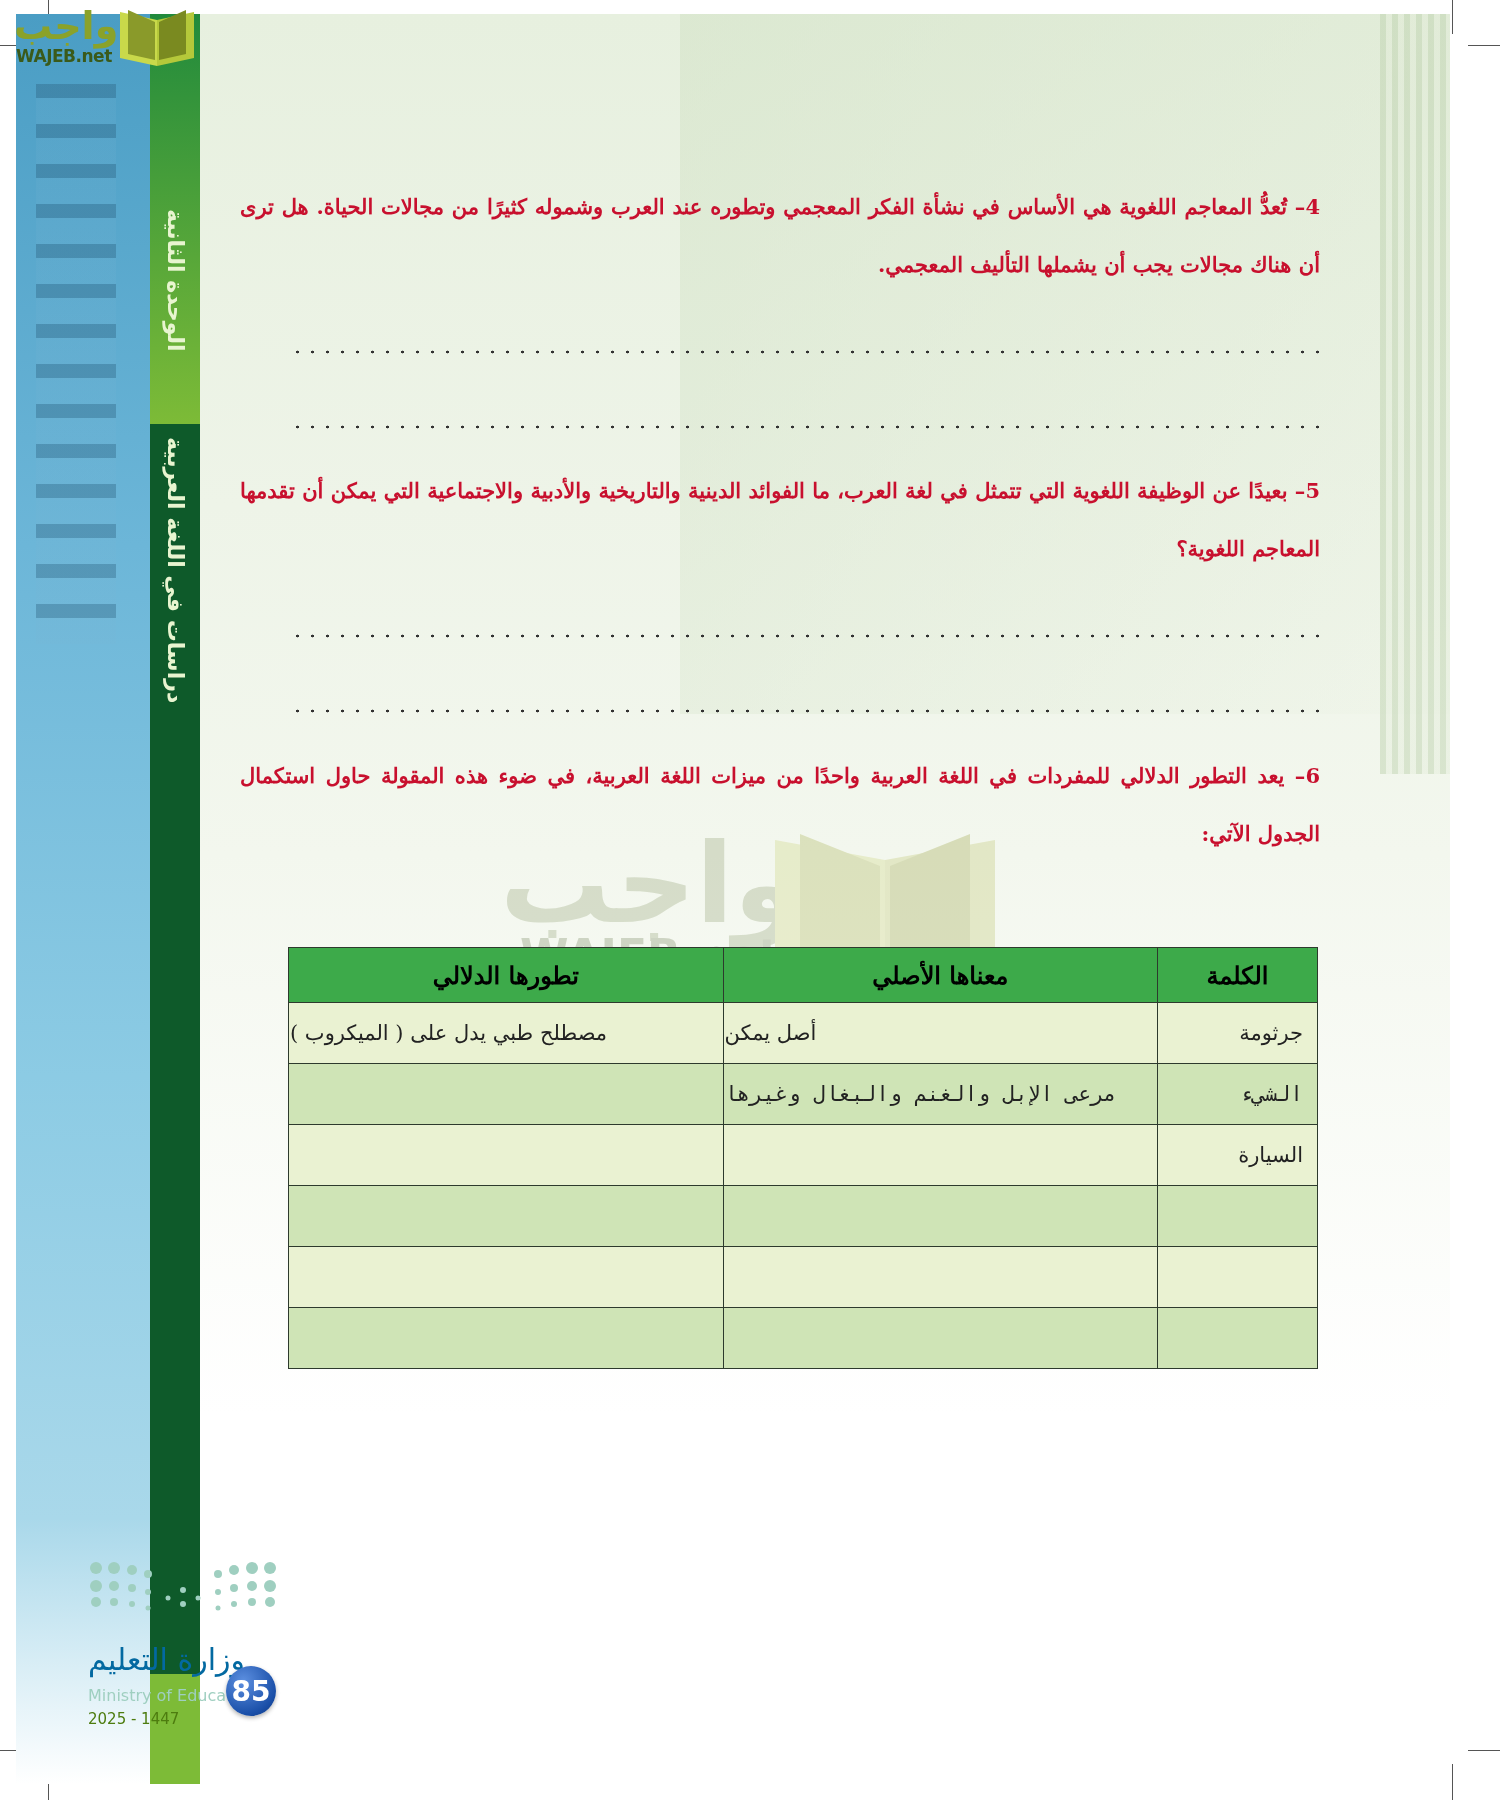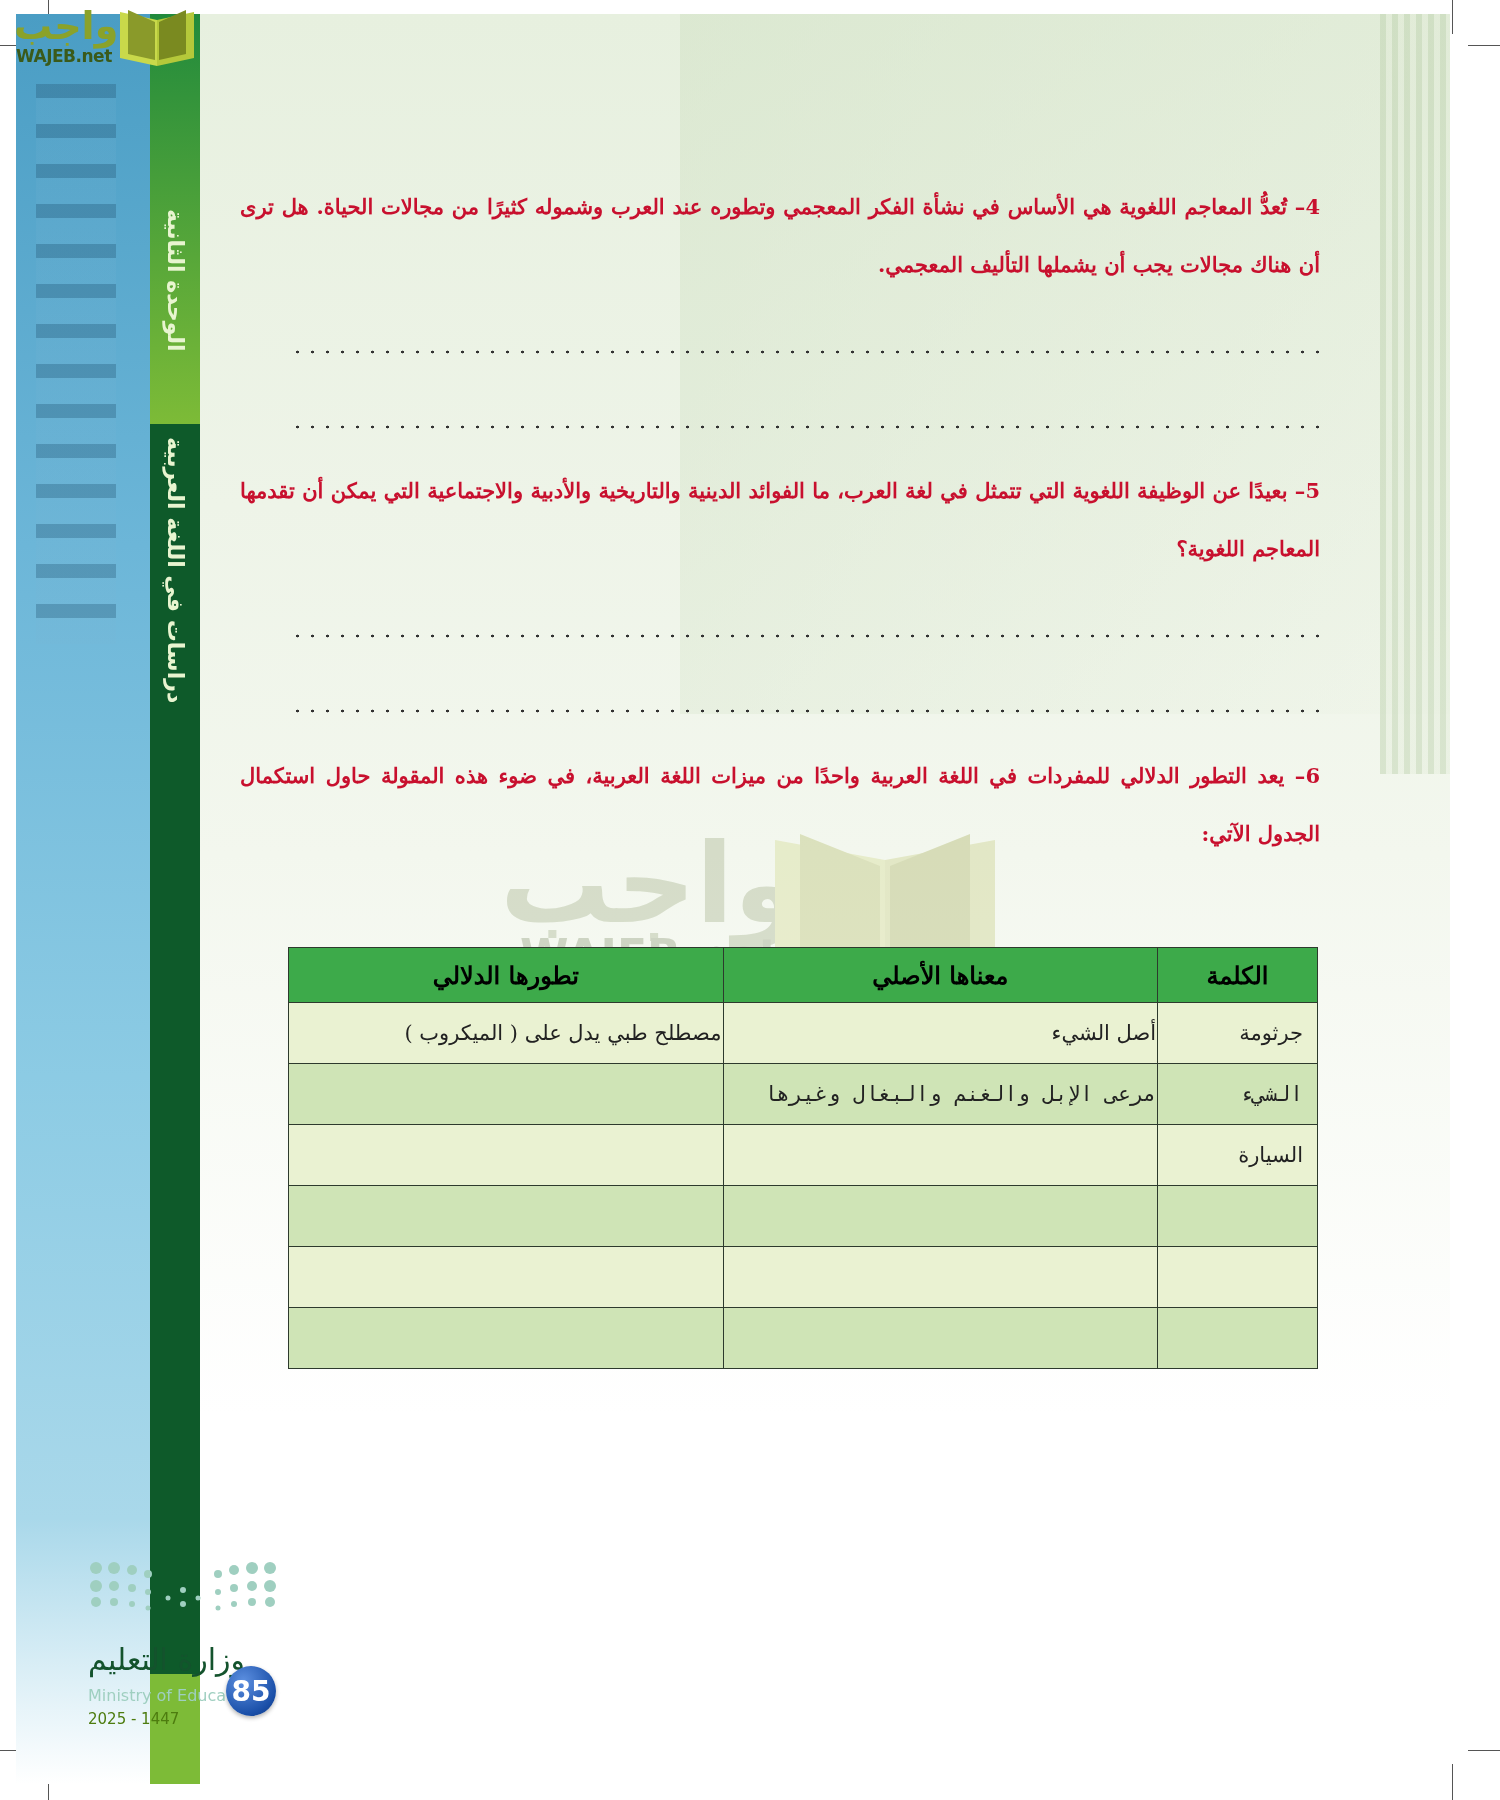--- a/index.html
+++ b/index.html
@@ -31,27 +31,27 @@
     font-family:"DejaVu Serif",serif;text-align:justify;}
   .dots{position:absolute;left:50px;width:1030px;height:4px;
     background-image:radial-gradient(circle,#333 1.3px,transparent 1.6px);background-size:15px 4px;background-repeat:repeat-x;}
   .wm{position:absolute;left:500px;top:820px;width:500px;height:180px;opacity:.28;pointer-events:none;}
   .wm .ar{position:absolute;left:0;top:0;font-size:110px;font-weight:bold;color:#8a9a6a;direction:rtl;}
   .wm .en{position:absolute;left:20px;top:110px;font-size:44px;font-weight:bold;color:#6a7a50;}
   .wm .book{position:absolute;left:270px;top:10px;width:230px;height:170px;}
   table.evo{position:absolute;left:288px;top:947px;width:1030px;border-collapse:collapse;direction:rtl;
     font-family:"DejaVu Serif",serif;}
   table.evo th{background:#3daa4a;color:#000000;font-size:24px;font-weight:bold;height:52px;border:1.5px solid #2d3a2d;}
-  table.evo td{height:58px;border:1.5px solid #2d3a2d;font-size:21px;color:#222;text-align:right;}
+  table.evo td{height:58px;border:1.5px solid #2d3a2d;font-size:21px;color:#222;text-align:left;}
   table.evo td.word{text-align:right;padding-right:14px;}
   table.evo tr.odd td{background:#eaf2d2;}
   table.evo tr.even td{background:#cfe4b6;font-family:Liberation Mono, monospace;}
   .moe{position:absolute;left:82px;top:1560px;width:200px;height:180px;}
   .moe .grid{position:absolute;left:6px;top:0;width:190px;height:60px;}
-  .moe .name-ar{position:absolute;left:6px;top:82px;font-size:30px;color:#14532d;direction:rtl;letter-spacing:2px;text-align:right;}
+  .moe .name-ar{position:absolute;left:6px;top:82px;font-size:30px;color:#0369a1;direction:rtl;letter-spacing:2px;text-align:right;}
   .moe .name-en{position:absolute;left:6px;top:126px;font-size:16px;color:#9fcfc0;}
   .moe .year{position:absolute;left:6px;top:150px;font-size:15px;color:#4d7c0f;}
   .pageno{position:absolute;left:226px;top:1666px;width:50px;height:50px;border-radius:50%;
     background:radial-gradient(circle at 35% 30%,#5c8fe0,#1a4fa8 70%,#0e3378);
     color:#fff;font-size:28px;font-weight:bold;display:flex;align-items:center;justify-content:center;
     box-shadow:0 2px 4px rgba(0,0,0,.3);}
 </style>
 </head>
 <body>
 
@@ -121,21 +121,21 @@
   <thead>
     <tr>
       <th>الكلمة</th>
       <th>معناها الأصلي</th>
       <th>تطورها الدلالي</th>
     </tr>
   </thead>
   <tbody>
     <tr class="odd">
       <td class="word">جرثومة</td>
-      <td>أصل الشيء</td>
+      <td>أصل يمكن</td>
       <td>مصطلح طبي يدل على ( الميكروب )</td>
     </tr>
     <tr class="even">
       <td class="word">الشيء</td>
       <td>مرعى الإبل والغنم والبغال وغيرها</td>
       <td></td>
     </tr>
     <tr class="odd">
       <td class="word">السيارة</td>
       <td></td>

